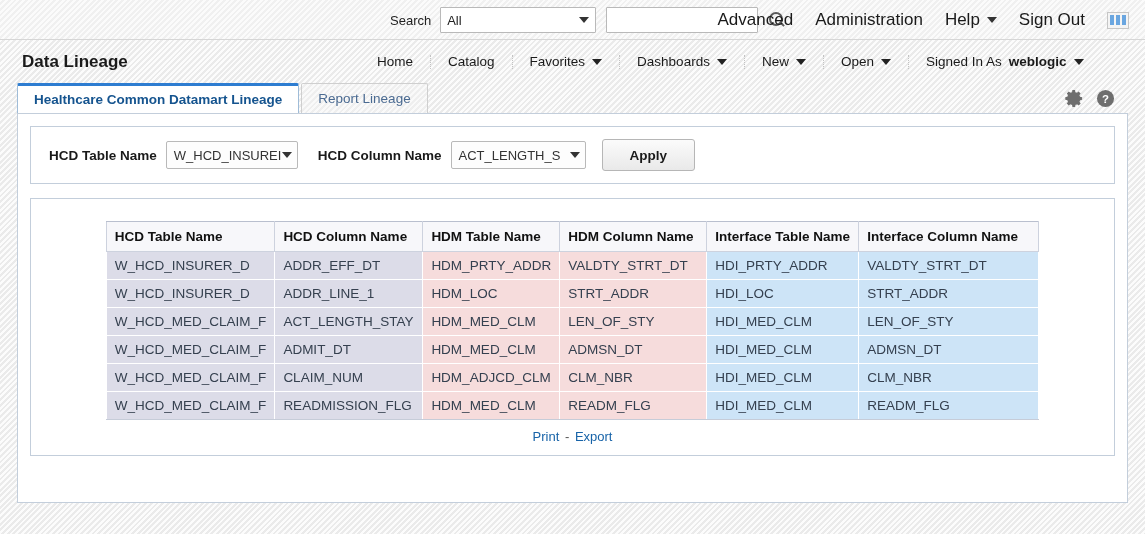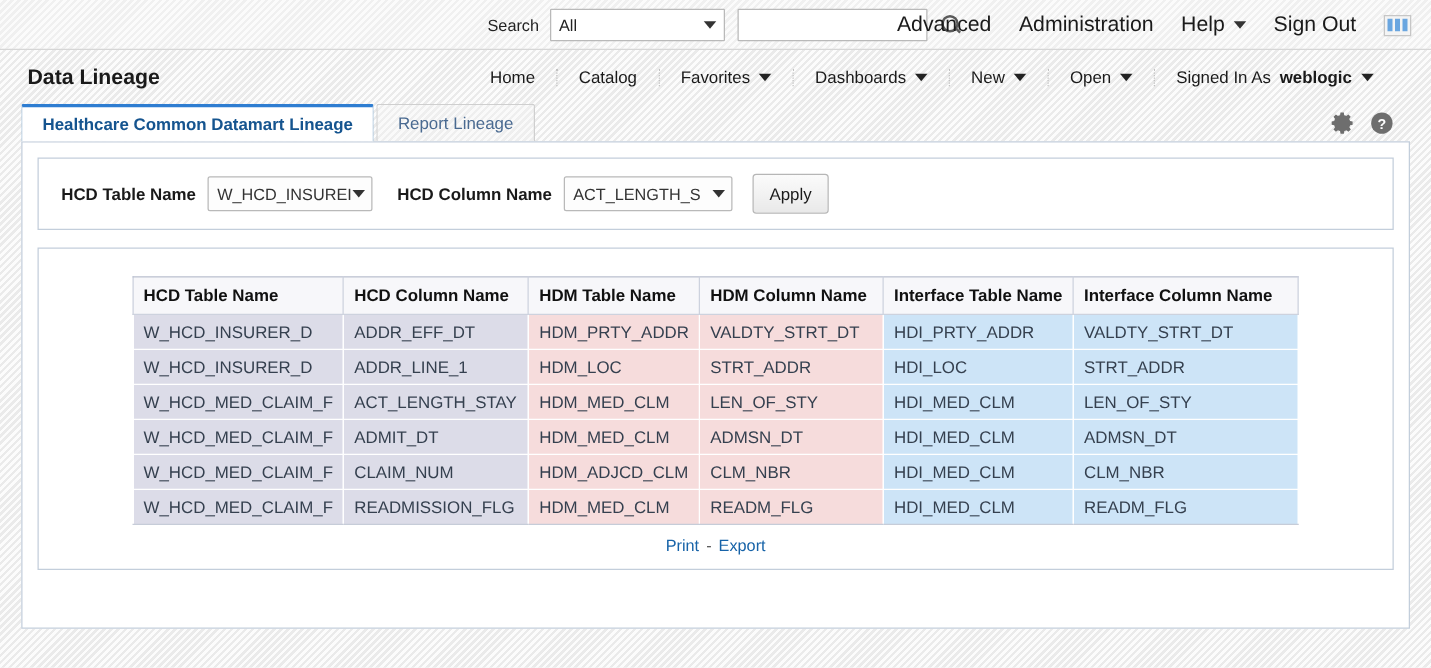--- a/index.html
+++ b/index.html
@@ -73,21 +73,21 @@
     height: 40px;
     display: flex;
     align-items: center;
   }
   .search-label {
     font-size: 13px;
     color: #222;
     margin-right: 9px;
   }
   .sel-scope {
-    width: 140px; height: 26px;
+    width: 156px; height: 26px;
     border: 1px solid #b9b9b9;
     background: #ffffff;
     font-size: 13px;
     color: #222;
     padding: 0 6px;
     display: flex;
     align-items: center;
     justify-content: space-between;
     border-radius: 1px;
   }
@@ -167,21 +167,21 @@
     background: transparent;
   }
   .page-title {
     margin-left: 22px;
     font-size: 17px;
     font-weight: bold;
     color: #1a1a1a;
   }
   .nav-links {
     position: absolute;
-    left: 375px; top: 0;
+    left: 360px; top: 0;
     height: 43px;
     display: flex;
     align-items: center;
   }
   .nav-item {
     font-size: 13.5px;
     color: #1a1a1a;
     padding: 0 17px;
     display: flex;
     align-items: center;
@@ -293,23 +293,23 @@
     cursor: pointer;
   }
   #sel-hcd-table { width: 132px; margin-right: 20px; }
   #sel-hcd-col { width: 135px; margin-right: 16px; }
   .btn {
     height: 32px;
     border: 1px solid #b6b6b6;
     border-radius: 3px;
     background: linear-gradient(to bottom, #fbfbfb 0%, #e9e9e9 100%);
     font-size: 13.5px;
-    font-weight: normal;
+    font-weight: bold;
     color: #1a1a1a;
-    padding: 0 13px;
+    padding: 0 27px;
     display: flex;
     align-items: center;
     gap: 8px;
     cursor: pointer;
   }
   .btn.link-style { color: #1763a8; }
 
   #result-box {
     margin-top: 14px;
     height: 258px;

